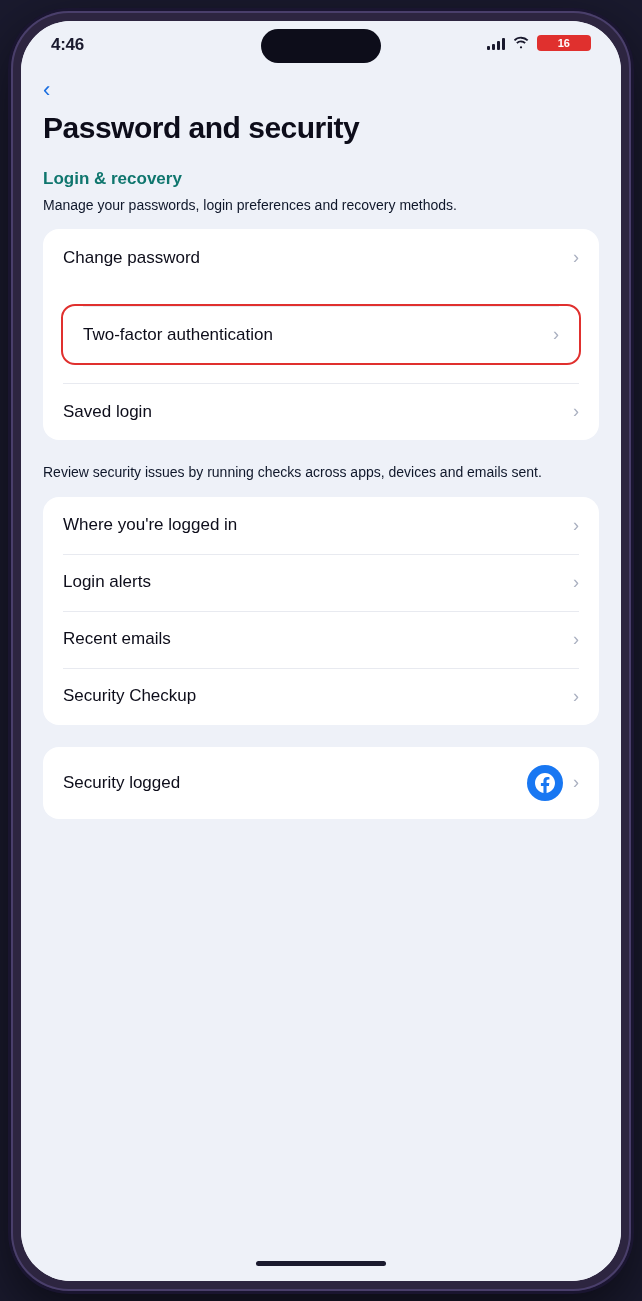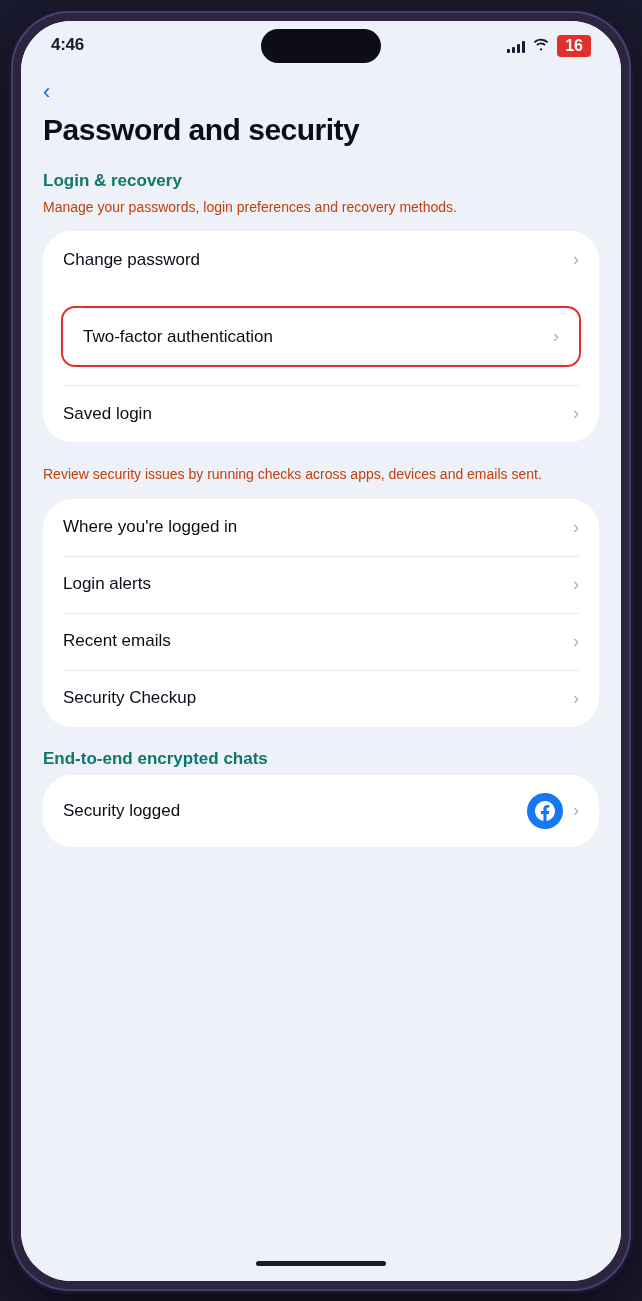--- a/index.html
+++ b/index.html
@@ -103,23 +103,23 @@
     }
 
     .wifi-icon {
       font-size: 14px;
       color: #1a1a2e;
     }
 
     .battery-badge {
       background: #e0302e;
       color: white;
-      font-size: 16px;
+      font-size: 11px;
       font-weight: 700;
-      padding: 2px 8px;
+      padding: 2px 21px;
       border-radius: 4px;
       min-width: 22px;
       text-align: center;
     }
 
     .battery-container {
       display: flex;
       align-items: center;
       gap: 2px;
     }
@@ -179,29 +179,29 @@
 
     .section-title {
       font-size: 17px;
       font-weight: 800;
       color: #0f766e;
       margin-bottom: 6px;
     }
 
     .section-description {
       font-size: 14px;
-      color: #c2410c;
+      color: #0f172a;
       margin-bottom: 14px;
       line-height: 1.45;
     }
 
     
     .card {
       background: #ffffff;
-      border-radius: 29px;
+      border-radius: 16px;
       overflow: hidden;
       margin-bottom: 0;
     }
 
     .card-item {
       display: flex;
       align-items: center;
       justify-content: space-between;
       padding: 18px 20px;
       cursor: pointer;
@@ -365,21 +365,20 @@
             <span class="card-chevron">›</span>
           </div>
           <div class="card-item">
             <span class="card-item-label">Security Checkup</span>
             <span class="card-chevron">›</span>
           </div>
         </div>
       </div>
 
       <div class="section">
-        <div class="section-title">End-to-end encrypted chats</div>
 
         <div class="card">
           <div class="card-item">
             <span class="card-item-label">Security logged</span>
             <div class="card-item-right">
               <div class="fb-icon">
                 <svg viewBox="0 0 24 24">
                   <path d="M24 12.07C24 5.41 18.63 0 12 0S0 5.41 0 12.07C0 18.1 4.39 23.1 10.13 24v-8.44H7.08v-3.49h3.04V9.41c0-3.02 1.8-4.7 4.54-4.7 1.31 0 2.68.24 2.68.24v2.97h-1.5c-1.5 0-1.96.93-1.96 1.89v2.26h3.32l-.53 3.49h-2.79V24C19.61 23.1 24 18.1 24 12.07z"></path>
                 </svg>
               </div>

